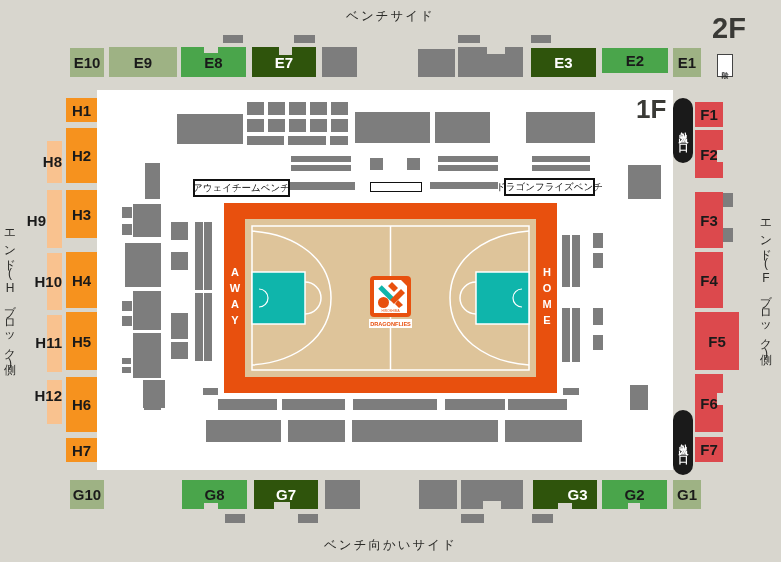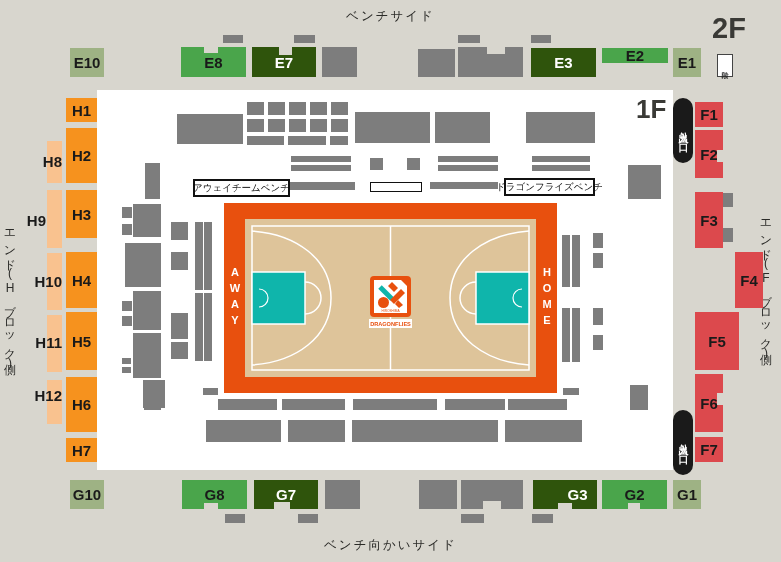--- a/index.html
+++ b/index.html
@@ -187,42 +187,43 @@
     <div class="furn" style="left: 282px; top: 399px; width: 63px; height: 11px;"></div>
     <div class="furn" style="left: 353px; top: 399px; width: 84px; height: 11px;"></div>
     <div class="furn" style="left: 445px; top: 399px; width: 60px; height: 11px;"></div>
     <div class="furn" style="left: 508px; top: 399px; width: 59px; height: 11px;"></div>
     <div class="furn" style="left: 206px; top: 420px; width: 75px; height: 22px;"></div>
     <div class="furn" style="left: 288px; top: 420px; width: 57px; height: 22px;"></div>
     <div class="furn" style="left: 352px; top: 420px; width: 85px; height: 22px;"></div>
     <div class="furn" style="left: 433px; top: 420px; width: 65px; height: 22px;"></div>
     <div class="furn" style="left: 505px; top: 420px; width: 77px; height: 22px;"></div>
     <div class="seat sage" style="left: 70px; top: 48px; width: 34px; height: 29px;">E10</div>
+    <div class="seat sage" style="left: 109px; top: 47px; width: 68px; height: 30px;">E9</div>
     <div class="seat green" style="left: 181px; top: 47px; width: 65px; height: 30px;">E8</div>
     <div class="seat dark" style="left: 252px; top: 47px; width: 64px; height: 30px;">E7</div>
     <div class="seat dark" style="left: 531px; top: 48px; width: 65px; height: 29px;">E3</div>
-    <div class="seat green" style="left: 602px; top: 48px; width: 66px; height: 15px;">E2</div>
+    <div class="seat green" style="left: 602px; top: 48px; width: 66px; height: 25px;">E2</div>
     <div class="seat sage" style="left: 673px; top: 48px; width: 28px; height: 29px;">E1</div>
     <div class="seat sage" style="left: 70px; top: 480px; width: 34px; height: 29px;">G10</div>
     <div class="seat green" style="left: 182px; top: 480px; width: 65px; height: 29px;">G8</div>
     <div class="seat dark" style="left: 254px; top: 480px; width: 64px; height: 29px;">G7</div>
     <div class="seat dark" style="left: 533px; top: 480px; width: 64px; height: 29px; padding-left: 25px;">G3</div>
     <div class="seat green" style="left: 602px; top: 480px; width: 65px; height: 29px;">G2</div>
     <div class="seat sage" style="left: 673px; top: 480px; width: 28px; height: 29px;">G1</div>
     <div class="seat orange" style="left: 66px; top: 98px; width: 31px; height: 24px;">H1</div>
     <div class="seat orange" style="left: 66px; top: 128px; width: 31px; height: 55px;">H2</div>
     <div class="seat orange" style="left: 66px; top: 190px; width: 31px; height: 48px;">H3</div>
     <div class="seat orange" style="left: 66px; top: 252px; width: 31px; height: 56px;">H4</div>
     <div class="seat orange" style="left: 66px; top: 312px; width: 31px; height: 58px;">H5</div>
     <div class="seat orange" style="left: 66px; top: 377px; width: 31px; height: 55px;">H6</div>
     <div class="seat orange" style="left: 66px; top: 438px; width: 31px; height: 24px;">H7</div>
     <div class="seat red" style="left: 695px; top: 102px; width: 28px; height: 25px;">F1</div>
     <div class="seat red" style="left: 695px; top: 130px; width: 28px; height: 48px;">F2</div>
     <div class="seat red" style="left: 695px; top: 192px; width: 28px; height: 56px;">F3</div>
-    <div class="seat red" style="left: 695px; top: 252px; width: 28px; height: 56px; margin-left: 40px;">F4</div>
+    <div class="seat red" style="left: 695px; top: 252px; width: 28px; height: 56px;">F4</div>
     <div class="seat red" style="left: 695px; top: 312px; width: 44px; height: 58px;">F5</div>
     <div class="seat red" style="left: 695px; top: 374px; width: 28px; height: 58px;">F6</div>
     <div class="seat red" style="left: 695px; top: 437px; width: 28px; height: 25px;">F7</div>
     <div class="seat peach" style="left: 47px; top: 141px; width: 15px; height: 42px;"></div>
     <div class="out-label" style="left: 22px; top: 153px; width: 40px; height: 16px;">H8</div>
     <div class="seat peach" style="left: 47px; top: 190px; width: 15px; height: 58px;"></div>
     <div class="out-label" style="left: 6px; top: 212px; width: 40px; height: 16px;">H9</div>
     <div class="seat peach" style="left: 47px; top: 253px; width: 15px; height: 57px;"></div>
     <div class="out-label" style="left: 22px; top: 273px; width: 40px; height: 16px;">H10</div>
     <div class="seat peach" style="left: 47px; top: 315px; width: 15px; height: 57px;"></div>

